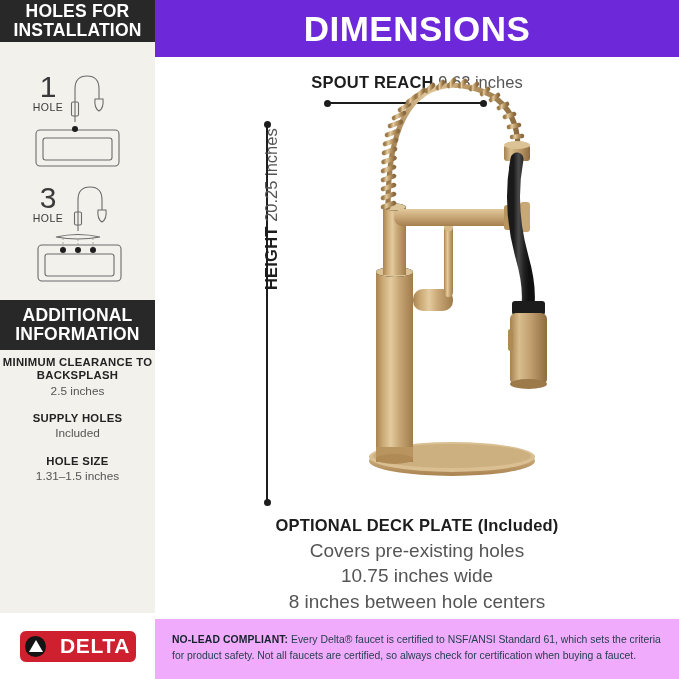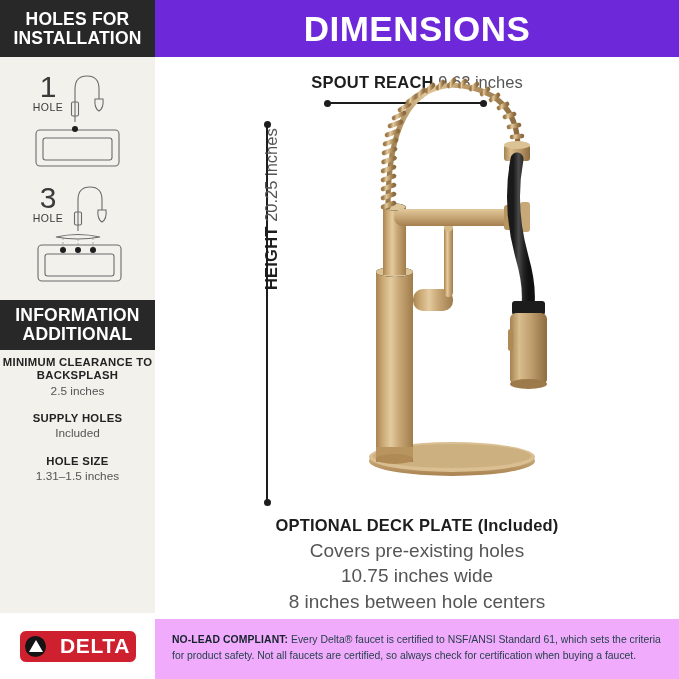--- a/index.html
+++ b/index.html
@@ -19,21 +19,21 @@
   .band{
     background:#282828;color:#ffffff;
     text-align:center;
     font-weight:bold;
     letter-spacing:0.2px;
     line-height:1.08;
     display:flex;align-items:center;justify-content:center;
     flex-direction:column;
   }
   .band-holes{
-    position:absolute;left:0;top:0;width:155px;height:57px;
+    position:absolute;left:0;top:0;width:155px;height:42px;
     font-size:17.5px;
   }
   .band-addl{
     position:absolute;left:0;top:300px;width:155px;height:50px;
     font-size:17.5px;
   }
   .band span{display:block;}
 
   
   .hole-icon{position:absolute;left:0;width:155px;}
@@ -196,22 +196,22 @@
           <line x1="78" y1="64" x2="78" y2="74"></line>
           <line x1="93" y1="63" x2="93" y2="74"></line>
         </g>
         <circle cx="63" cy="75" r="3" fill="#1d1d1d"></circle>
         <circle cx="78" cy="75" r="3" fill="#1d1d1d"></circle>
         <circle cx="93" cy="75" r="3" fill="#1d1d1d"></circle>
       </svg>
     </div>
 
     <div class="band band-addl">
+      <span>ADDITIONAL</span>
       <span>INFORMATION</span>
-      <span>ADDITIONAL</span>
     </div>
 
     <div class="info-list">
       <div class="info-item">
         <div class="info-title">MINIMUM CLEARANCE TO BACKSPLASH</div>
         <div class="info-value">2.5 inches</div>
       </div>
       <div class="info-item">
         <div class="info-title">SUPPLY HOLES</div>
         <div class="info-value">Included</div>

